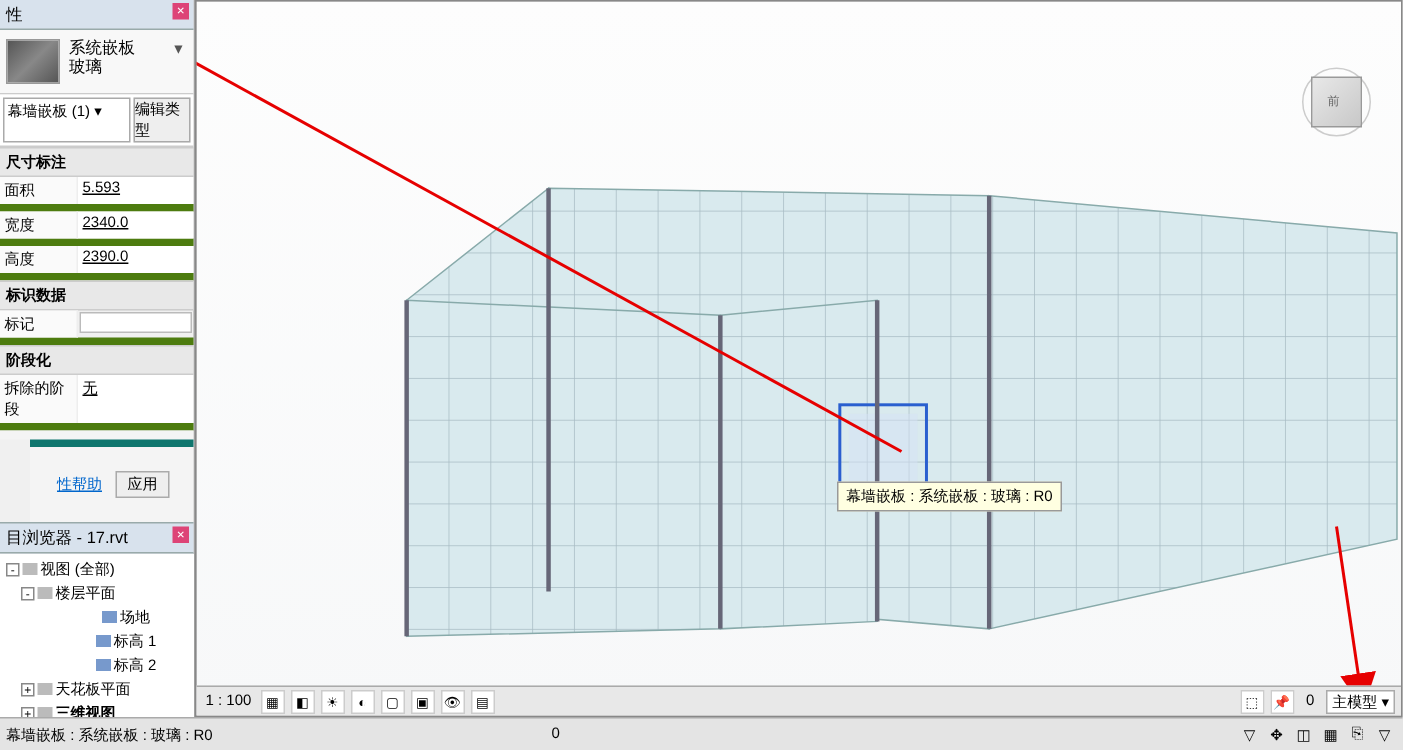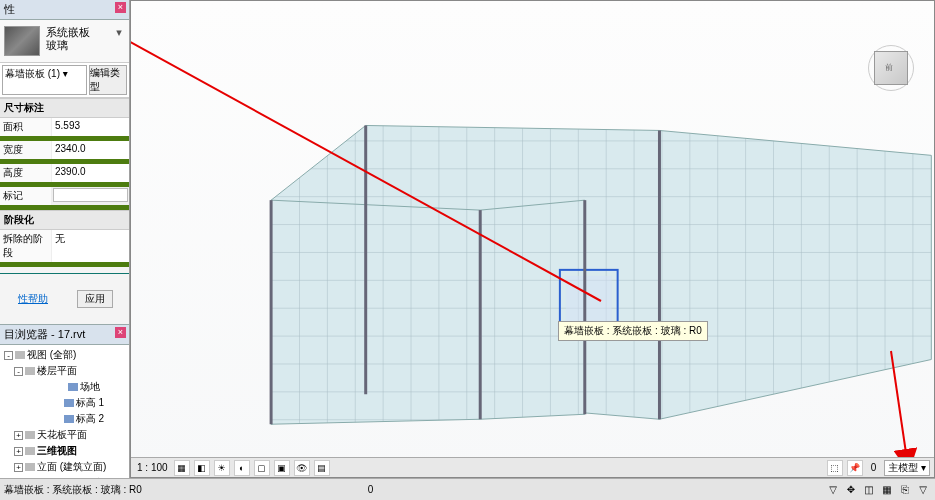--- a/index.html
+++ b/index.html
@@ -16,23 +16,23 @@
 .type-selector { display: flex; padding: 6px 4px; background: #f8f8f8; border-bottom: 1px solid #ccc; cursor: pointer; }
 .type-selector .thumb { width: 36px; height: 30px; background: linear-gradient(135deg,#555 0%,#888 50%,#555 100%); margin-right: 6px; border: 1px solid #999; }
 .type-selector .labels { flex: 1; font-size: 11px; line-height: 13px; }
 .type-selector .chev { width: 12px; text-align: center; color: #555; }
 .filter-row { display: flex; padding: 2px; background: #fff; border-bottom: 1px solid #ccc; }
 .filter-row .combo { flex: 1; border: 1px solid #aaa; padding: 1px 2px; font-size: 10px; background: #fff; }
 .filter-row .edit-btn { width: 38px; border: 1px solid #aaa; font-size: 10px; margin-left: 2px; background: #eee; display: flex; align-items: center; justify-content: center; }
 .prop-section { background: #e8e8e8; padding: 2px 4px; font-size: 10px; font-weight: bold; border-top: 1px solid #ccc; border-bottom: 1px solid #ccc; }
 .prop-row { display: flex; font-size: 10px; border-bottom: 5px solid #4d7c0f; }
 .prop-row .k { width: 52px; padding: 2px 3px; background: #fafafa; border-right: 1px solid #eee; }
-.prop-row .v { flex: 1; padding: 2px 3px; background: #fff; }
+.prop-row .v { flex: 1; padding: 2px 3px; background: #fff; text-decoration: underline; }
 .prop-row .v.input { border: 1px solid #bbb; margin: 1px; padding: 0 2px; height: 14px; }
-.help-row { display: flex; background: #f4f4f4; border-top: 1px solid #0f766e; padding: 16px; }
+.help-row { display: flex; background: #f4f4f4; border-top: 5px solid #0f766e; padding: 16px; margin-left: 20px; }
 .help-row .lbl { flex: 1; font-size: 10px; color: #06c; text-decoration: underline; padding: 2px; }
 .help-row .btn { width: 36px; border: 1px solid #aaa; font-size: 10px; background: #eee; text-align: center; padding: 1px; }
 
 
 .browser-header { background: #d8e2ed; border-top: 1px solid #9aa; border-bottom: 1px solid #9aa; padding: 2px 4px; font-size: 11px; position: relative; }
 .browser-header .close-x { position: absolute; right: 3px; top: 2px; width: 11px; height: 11px; background: #d47; color: #fff; font-size: 9px; text-align: center; line-height: 11px; }
 .tree { background: #fff; font-size: 10px; padding: 2px 0; overflow: auto; }
 .tree .node { padding: 1px 0 1px 4px; white-space: nowrap; cursor: pointer; }
 .tree .exp { display: inline-block; width: 9px; height: 9px; border: 1px solid #888; text-align: center; line-height: 7px; font-size: 8px; margin-right: 2px; vertical-align: middle; }
 .tree .ico { display: inline-block; width: 10px; height: 8px; background: #6aa; margin-right: 2px; vertical-align: middle; }
@@ -108,20 +108,21 @@
     </div>
     <div class="prop-row">
       <div class="k">宽度</div>
       <div class="v">2340.0</div>
     </div>
     <div class="prop-row">
       <div class="k">高度</div>
       <div class="v">2390.0</div>
     </div>
 
+    <div class="prop-section">标识数据</div>
     <div class="prop-row">
       <div class="k">标记</div>
       <div class="v input"></div>
     </div>
 
     <div class="prop-section">阶段化</div>
     <div class="prop-row">
       <div class="k">拆除的阶段</div>
       <div class="v">无</div>
     </div>

